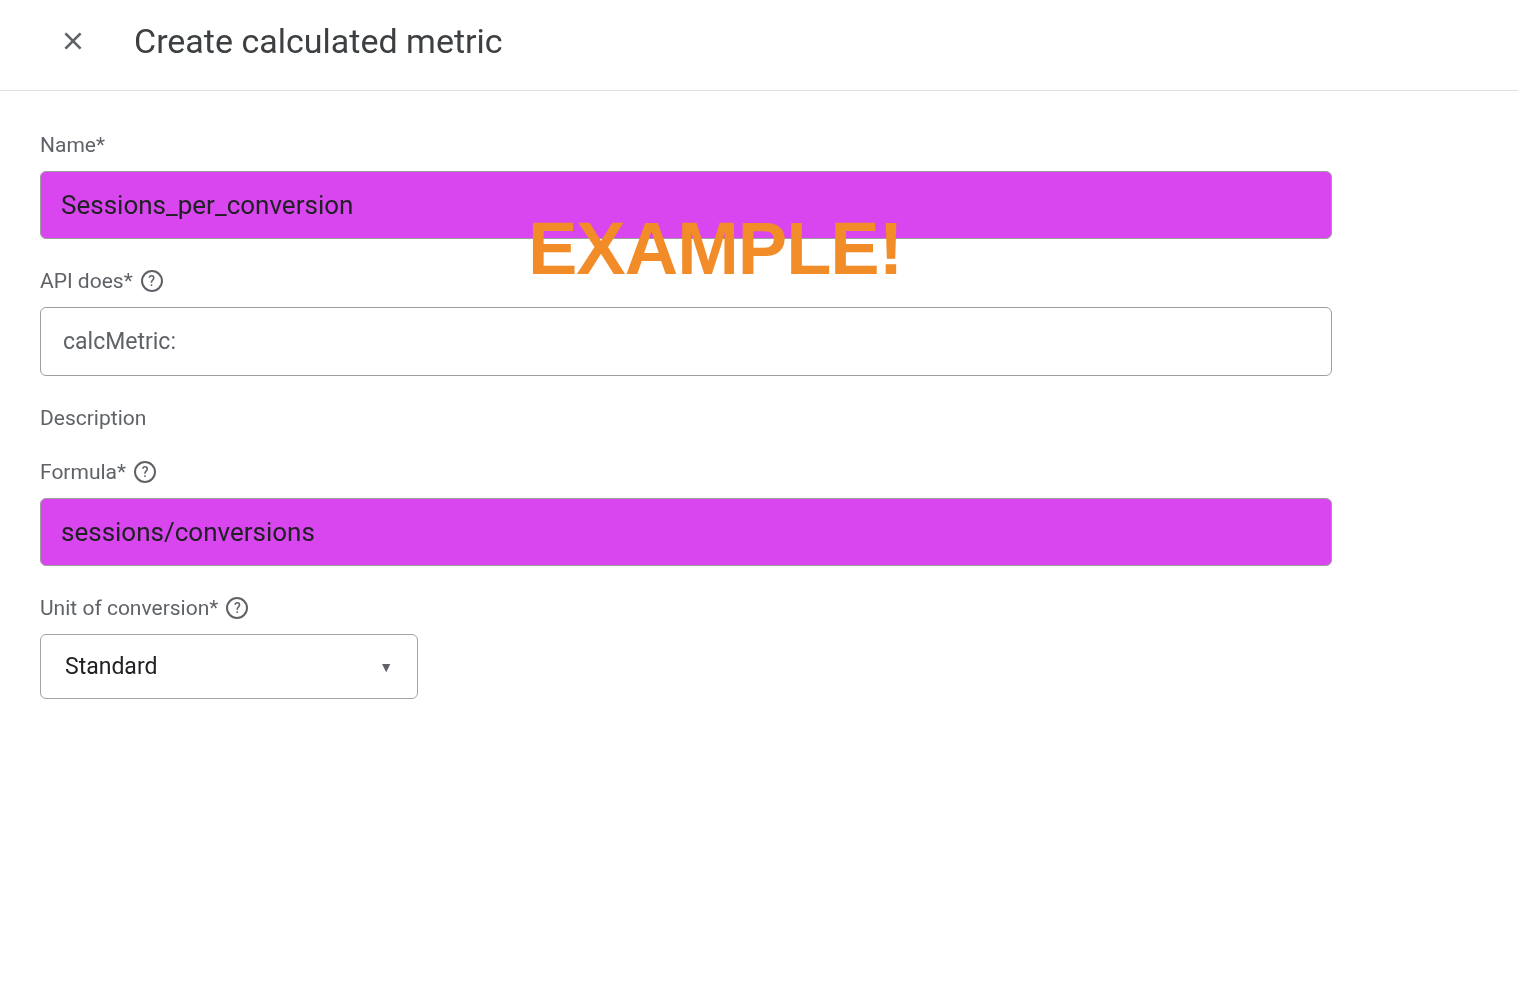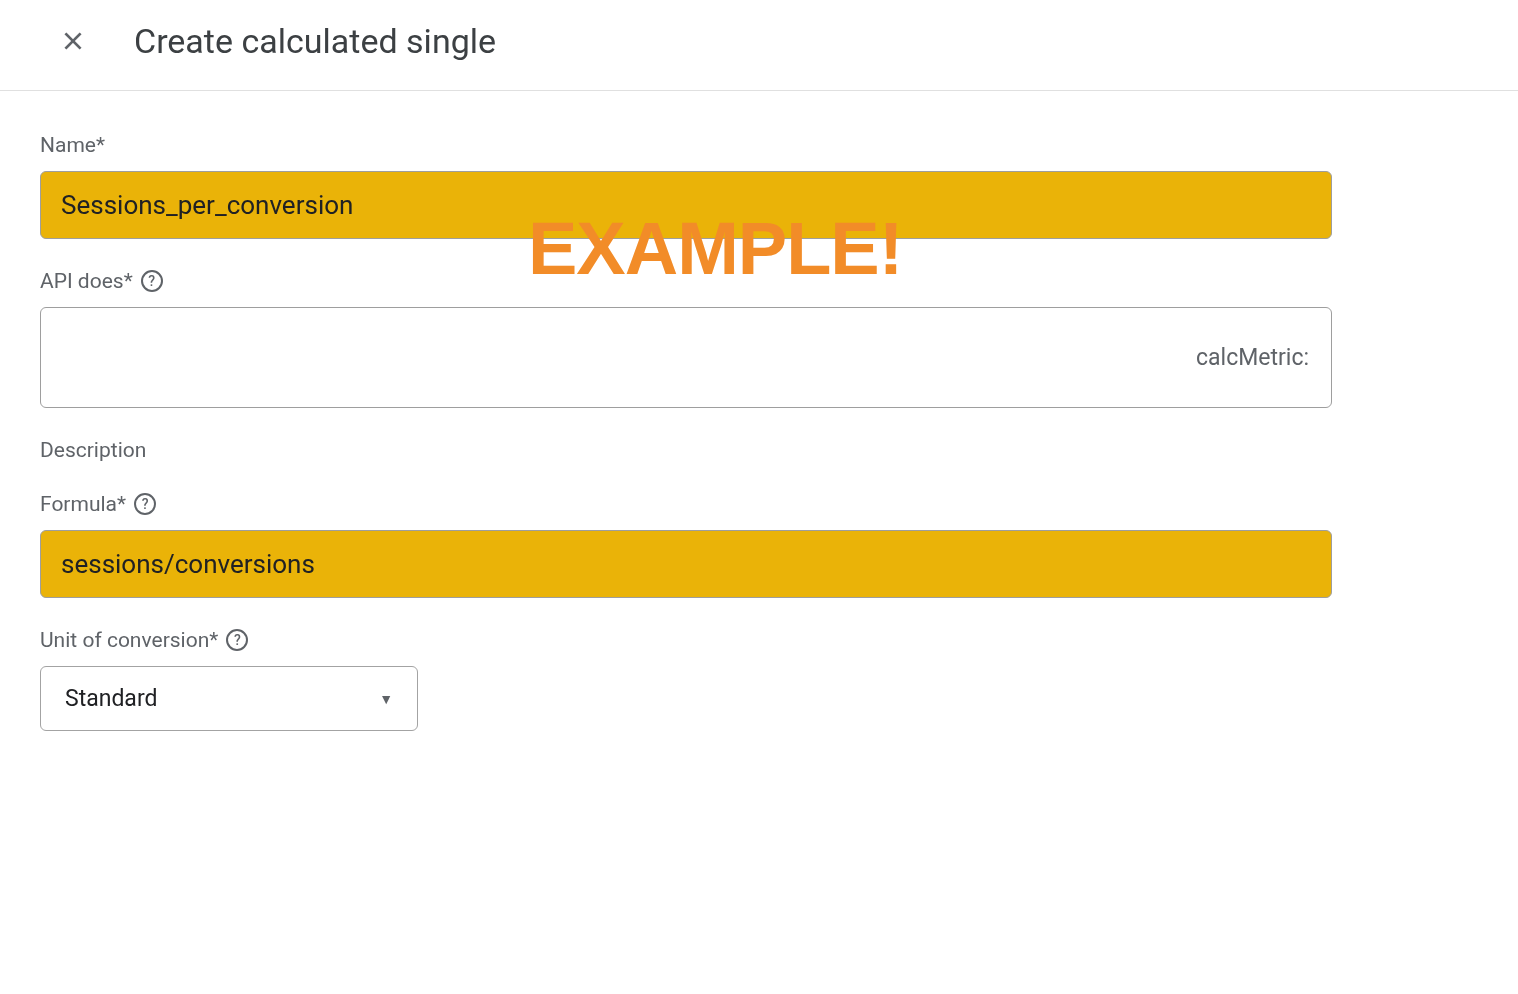--- a/index.html
+++ b/index.html
@@ -69,36 +69,35 @@
       cursor: pointer;
     }
     .text-input {
       width: 100%;
       padding: 18px 20px;
       font-size: 26px;
       border: 1px solid #9e9e9e;
       border-radius: 6px;
       font-family: inherit;
       color: #202124;
-      background: #eab308;
+      background: #d946ef;
     }
     .text-input::placeholder {
       color: #5f6368;
     }
     .api-prefix-box {
       width: 100%;
-      padding: 36px 22px;
+      padding: 20px 22px;
       font-size: 23px;
       border: 1px solid #9e9e9e;
       border-radius: 6px;
       color: #5f6368;
       background: #fff;
       display: flex;
       align-items: center;
-      justify-content: flex-end;
     }
     .select-box {
       display: inline-flex;
       align-items: center;
       justify-content: space-between;
       padding: 18px 24px;
       font-size: 23px;
       border: 1px solid #a3a3a3;
       border-radius: 6px;
       color: #202124;
@@ -126,21 +125,21 @@
 </head>
 <body>
 
 <div class="header">
   <button class="close-btn">
     <svg viewBox="0 0 24 24" fill="none" stroke="currentColor" stroke-width="2.5">
       <line x1="5" y1="5" x2="19" y2="19"></line>
       <line x1="19" y1="5" x2="5" y2="19"></line>
     </svg>
   </button>
-  <h1 class="header-title">Create calculated single</h1>
+  <h1 class="header-title">Create calculated metric</h1>
 </div>
 
 <div class="watermark">EXAMPLE!</div>
 
 <div class="form-container">
 
   <div class="field-group">
     <div class="field-label">
       <span>Name*</span>
     </div>

